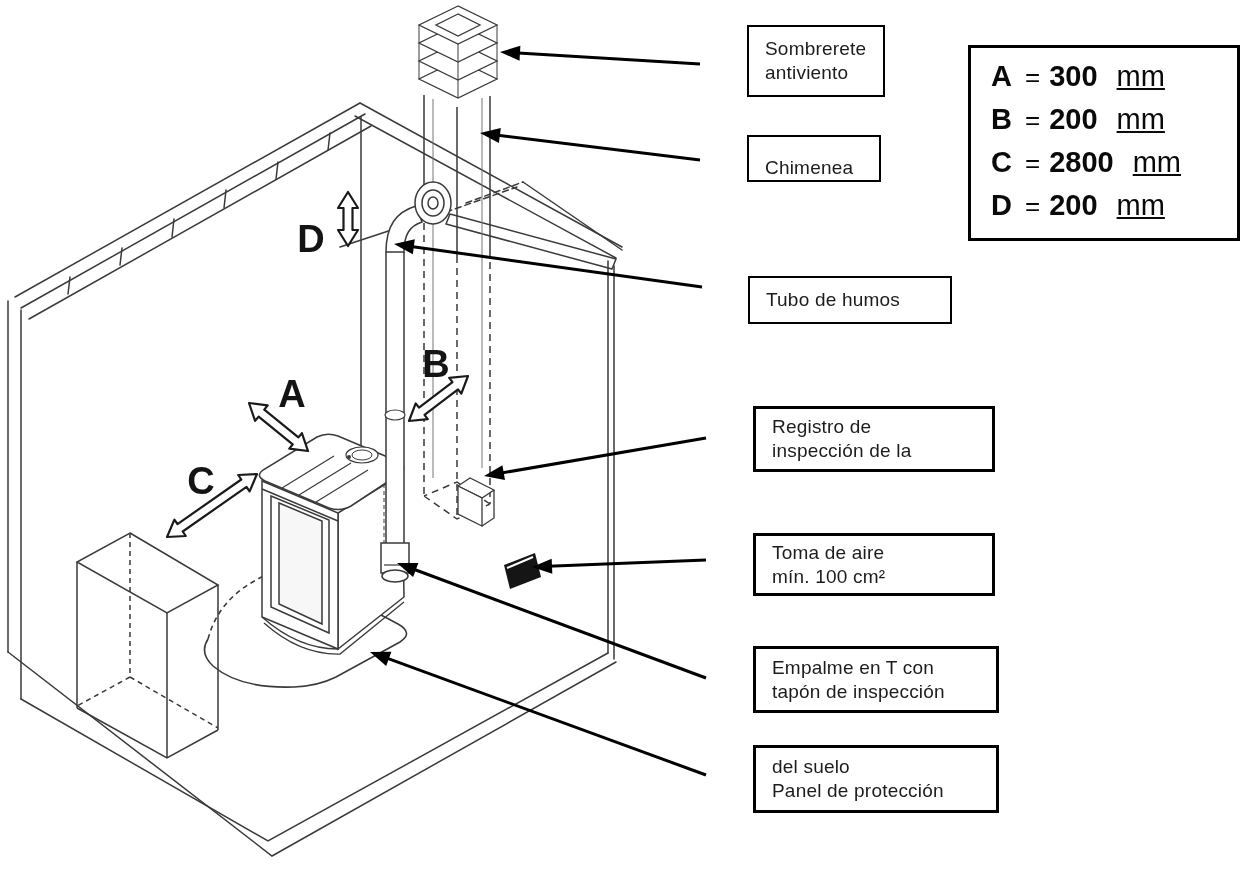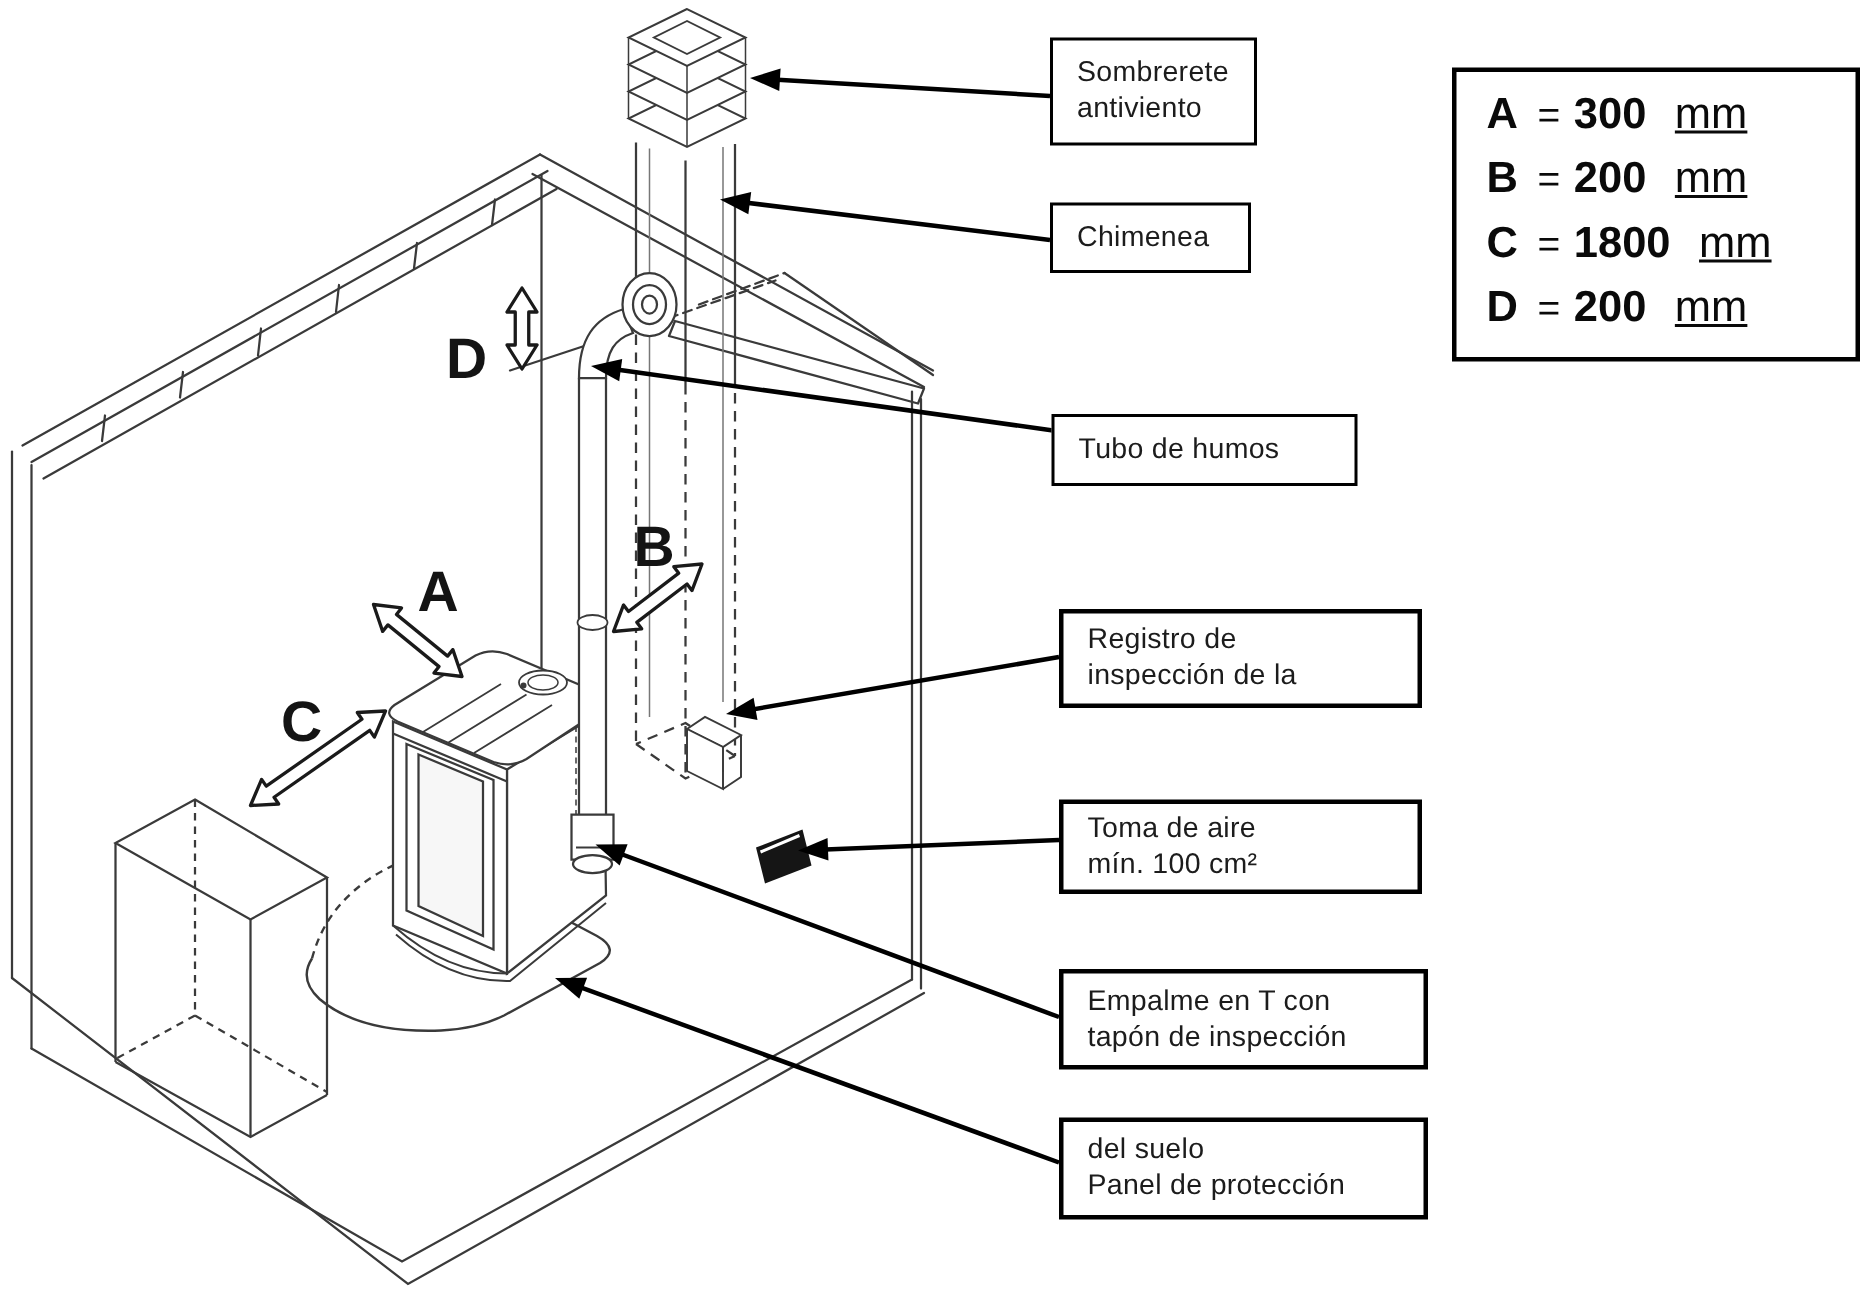--- a/index.html
+++ b/index.html
@@ -5,21 +5,21 @@
   html,body{margin:0;padding:0;}
   body{
     width:1245px;height:870px;position:relative;background:#ffffff;
     font-family:"Liberation Sans",sans-serif;overflow:hidden;
   }
   #art{position:absolute;left:0;top:0;}
   .callout{
     position:absolute;background:#fff;border:2px solid #000;box-sizing:border-box;
     display:flex;flex-direction:column;justify-content:center;
     padding-left:16px;padding-right:6px;
-    font-size:19px;line-height:1.26;color:#1c1c1c;letter-spacing:.2px;
+    font-size:19px;line-height:1.26;color:#1c1c1c;letter-spacing:.2px;margin-left:47px;
   }
   .callout.thick{border-width:3px;}
   .legend{
     position:absolute;left:968px;top:45px;width:272px;height:196px;
     border:3px solid #000;box-sizing:border-box;background:#fff;
     padding:12px 0 0 20px;
   }
   .legend-row{display:flex;align-items:baseline;height:43px;font-size:29px;color:#0a0a0a;}
   .legend-letter{font-weight:bold;width:33px;}
   .legend-eq{margin:0 9px 0 1px;font-size:26px;}
@@ -142,21 +142,21 @@
       <line x1="706" y1="775" x2="379.4" y2="655.4" stroke="#000000" stroke-width="3"></line>
       <polygon points="370,652 391.4,651.8 386.2,665.9" fill="#000000"></polygon>
     </g>
 </svg>
 
 <div class="callout" style="left:700px;top:25px;width:138px;height:72px;">
   <div>Sombrerete</div>
   <div>antiviento</div>
 </div>
 
-<div class="callout" style="left:700px;top:135px;width:134px;height:47px;">
+<div class="callout" style="left:700px;top:135px;width:134px;height:47px;justify-content:flex-end;">
   <div>Chimenea</div>
 </div>
 
 <div class="callout" style="left:701px;top:276px;width:204px;height:48px;">
   <div>Tubo de humos</div>
 </div>
 
 <div class="callout thick" style="left:706px;top:406px;width:242px;height:66px;">
   <div>Registro de</div>
   <div>inspección de la</div>
@@ -186,21 +186,21 @@
   </div>
   <div class="legend-row">
     <span class="legend-letter">B</span>
     <span class="legend-eq">=</span>
     <span class="legend-value">200</span>
     <span class="legend-unit">mm</span>
   </div>
   <div class="legend-row">
     <span class="legend-letter">C</span>
     <span class="legend-eq">=</span>
-    <span class="legend-value">1800</span>
+    <span class="legend-value">2800</span>
     <span class="legend-unit">mm</span>
   </div>
   <div class="legend-row">
     <span class="legend-letter">D</span>
     <span class="legend-eq">=</span>
     <span class="legend-value">200</span>
     <span class="legend-unit">mm</span>
   </div>
 </div>
 

